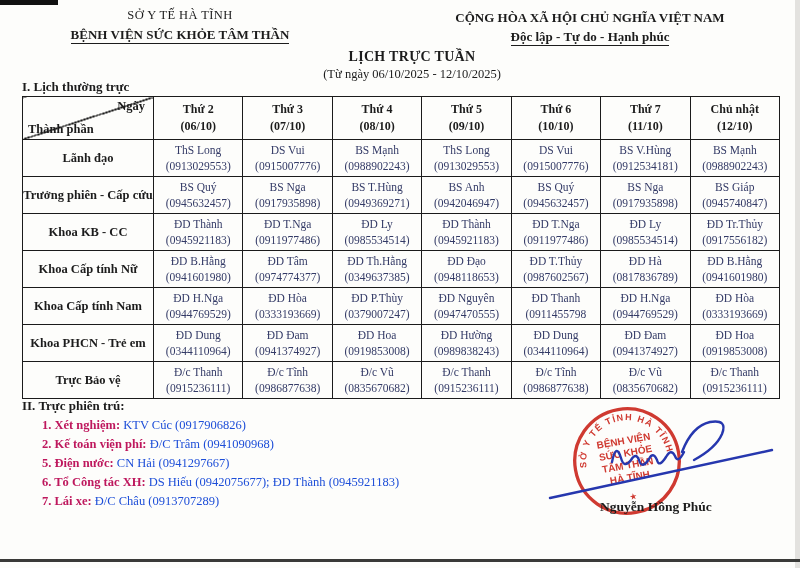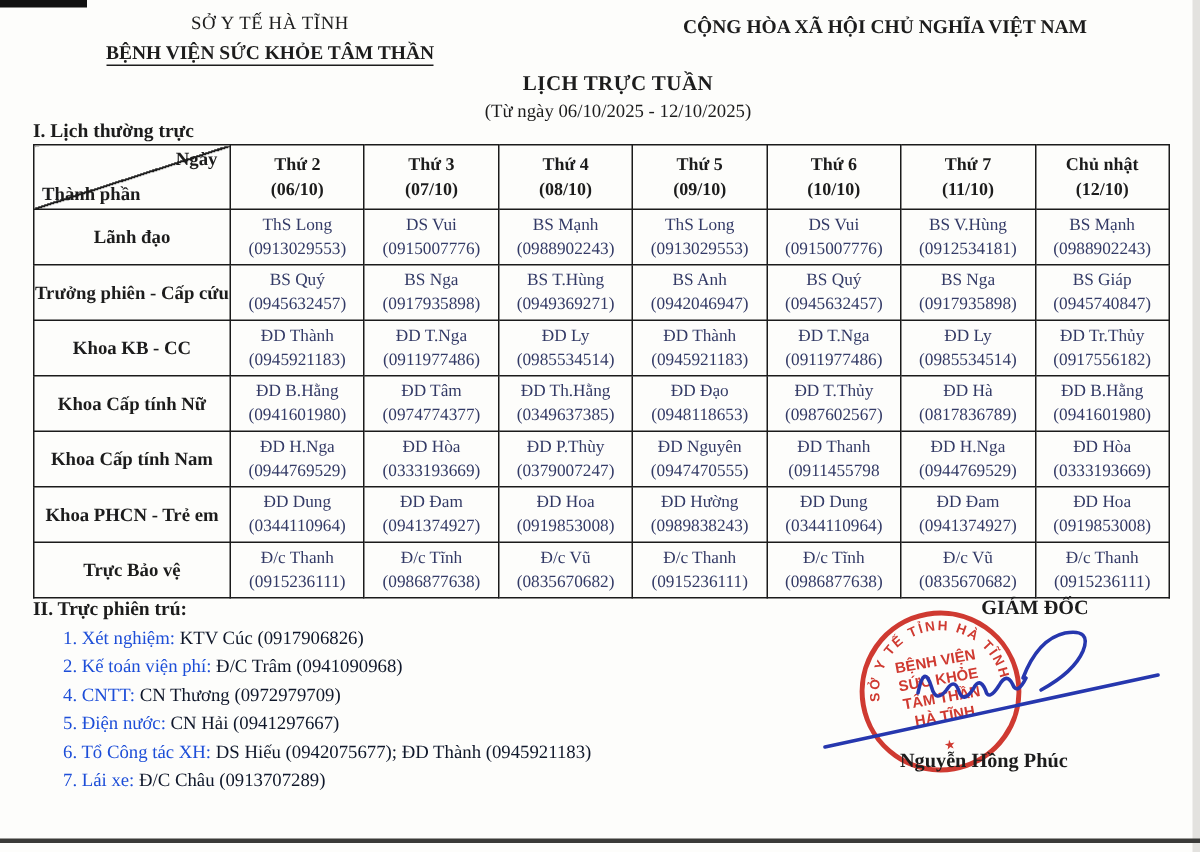--- a/index.html
+++ b/index.html
@@ -45,22 +45,22 @@
   .corner-top{position:absolute;top:2px;right:8px;font-weight:bold;font-size:12.5px;}
   .corner-bottom{position:absolute;bottom:2px;left:5px;font-weight:bold;font-size:12.5px;}
   .day-label,.day-date{font-weight:bold;font-size:12px;text-align:center;line-height:1.45;}
   th.row-label{font-weight:bold;font-size:12.5px;text-align:center;height:36px;padding:0 2px;}
   td.duty-cell{text-align:center;}
   .cell-name,.cell-phone{font-size:11.5px;line-height:1.4;color:#333a66;text-align:center;}
 
   
   .standby-list{position:absolute;left:42px;top:416px;width:470px;}
   .standby-item{font-size:12.5px;line-height:19px;white-space:nowrap;}
-  .item-label{font-weight:normal;color:#1d4ed8;}
-  .item-value{color:#0f172a;}
+  .item-label{font-weight:bold;color:#be185d;}
+  .item-value{color:#1d4ed8;}
 
   
   .sig-title{position:absolute;left:600px;top:397px;width:180px;text-align:center;font-weight:bold;font-size:13.5px;}
   .sig-name{position:absolute;left:600px;top:499px;width:180px;text-align:left;font-weight:bold;font-size:13.5px;}
   .stamp-wrap{position:absolute;left:570px;top:404px;width:114px;height:114px;transform:rotate(-10deg);opacity:.92;}
   .signature-wrap{position:absolute;left:540px;top:400px;width:245px;height:110px;}
 </style>
 </head>
 <body>
 
@@ -70,20 +70,21 @@
   <div class="scan-right-strip"></div>
   <div class="scan-bottom-line"></div>
 
   <div class="letterhead">
     <div class="org-block">
       <div class="org-dept">SỞ Y TẾ HÀ TĨNH</div>
       <div class="org-name"><span>BỆNH VIỆN SỨC KHỎE TÂM THẦN</span></div>
     </div>
     <div class="national-block">
       <div class="national-1">CỘNG HÒA XÃ HỘI CHỦ NGHĨA VIỆT NAM</div>
+      <div class="national-2"><span>Độc lập - Tự do - Hạnh phúc</span></div>
     </div>
   </div>
 
   <div class="doc-title-block">
     <div class="doc-title">LỊCH TRỰC TUẦN</div>
     <div class="doc-subtitle">(Từ ngày 06/10/2025 - 12/10/2025)</div>
   </div>
 
   <div class="section-heading s1">I. Lịch thường trực</div>
 
@@ -352,27 +353,25 @@
             <div class="cell-phone">(0915236111)</div>
           </td>
         </tr>
       </tbody>
   </table>
 
   <div class="section-heading s2">II. Trực phiên trú:</div>
   <div class="standby-list">
       <div class="standby-item"><span class="item-label">1. Xét nghiệm: </span><span class="item-value">KTV Cúc (0917906826)</span></div>
       <div class="standby-item"><span class="item-label">2. Kế toán viện phí: </span><span class="item-value">Đ/C Trâm (0941090968)</span></div>
-      <div class="standby-item"><span class="item-label">4. CNTT: </span><span class="item-value">CN Thương (0972979709)</span></div>
       <div class="standby-item"><span class="item-label">5. Điện nước: </span><span class="item-value">CN Hải (0941297667)</span></div>
       <div class="standby-item"><span class="item-label">6. Tổ Công tác XH: </span><span class="item-value">DS Hiếu (0942075677); ĐD Thành (0945921183)</span></div>
       <div class="standby-item"><span class="item-label">7. Lái xe: </span><span class="item-value">Đ/C Châu (0913707289)</span></div>
     </div>
 
-  <div class="sig-title">GIÁM ĐỐC</div>
 
   <div class="stamp-wrap">
     <svg width="114" height="114" viewBox="0 0 120 120">
       <defs>
         <path id="arcTop" d="M 17,60 A 43,43 0 1 1 103,60" fill="none"></path>
       </defs>
       <circle cx="60" cy="60" r="55" fill="none" stroke="#cc2a20" stroke-width="3.5"></circle>
       <text font-size="9.5" font-weight="bold" fill="#cc2a20" letter-spacing="1.5" font-family="Liberation Sans, sans-serif">
         <textPath href="#arcTop" startOffset="50%" text-anchor="middle">SỞ Y TẾ TỈNH HÀ TĨNH</textPath>
       </text>

